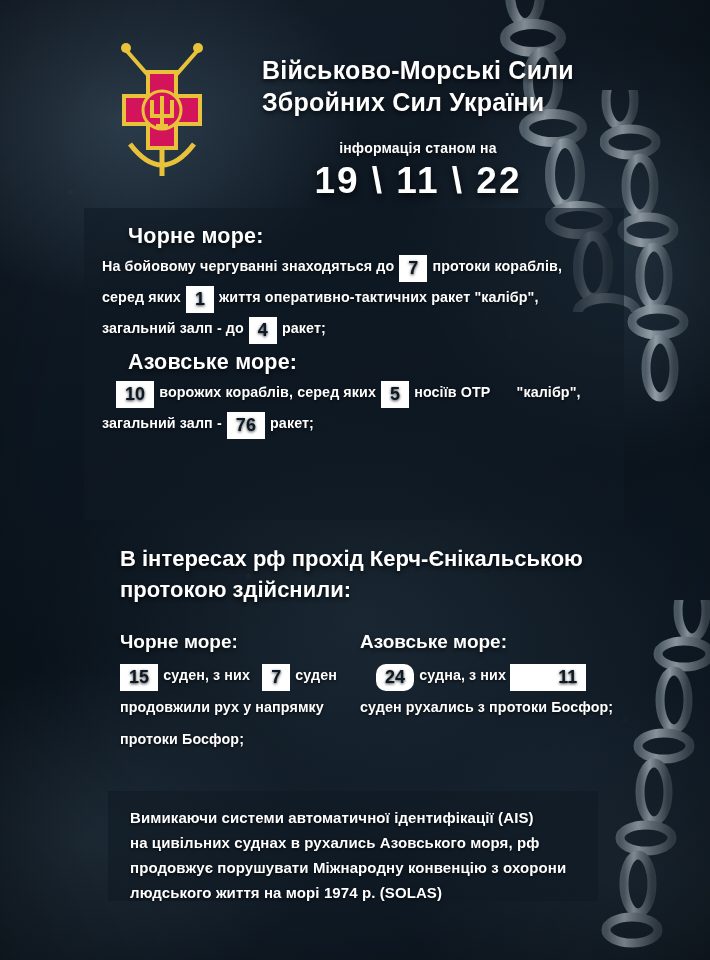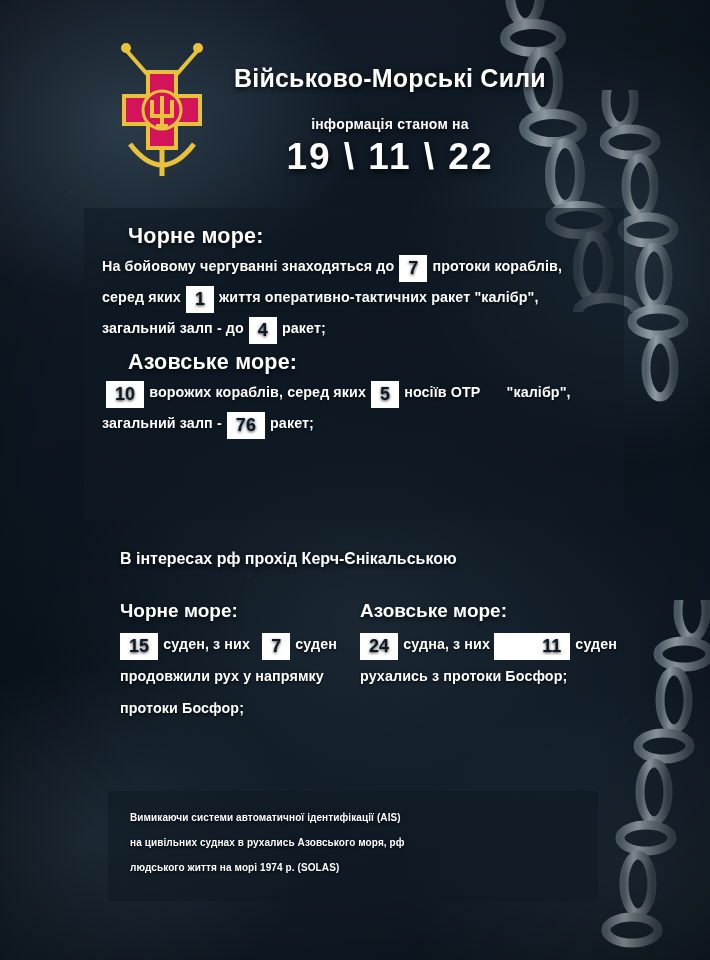--- a/index.html
+++ b/index.html
@@ -48,22 +48,22 @@
 
   
   #content { position: absolute; inset: 0; }
 
   
   .header {
     position: absolute;
     top: 36px; left: 96px;
     width: 580px;
     display: flex;
-    align-items: center;
-    gap: 6px;
+    align-items: flex-start;
+    gap: 34px;
   }
   .emblem { width: 132px; height: 150px; flex: none; }
   .header-text { padding-top: 18px; }
   .title-line {
     font-size: 25px;
     font-weight: bold;
     letter-spacing: .2px;
     line-height: 1.28;
     text-shadow: 0 2px 5px rgba(0,0,0,.8);
     white-space: nowrap;
@@ -132,21 +132,21 @@
     text-align: center;
   }
 
   
   #mid {
     position: absolute;
     left: 120px; top: 543px;
     width: 500px;
   }
   .mid-lead {
-    font-size: 16px;
+    font-size: 22px;
     font-weight: bold;
     line-height: 31px;
     text-shadow: 0 2px 4px rgba(0,0,0,.8);
   }
   .columns {
     margin-top: 26px;
     display: flex;
     gap: 0;
   }
   .col { width: 240px; }
@@ -154,21 +154,21 @@
   .col-title {
     font-size: 19px;
     font-weight: bold;
     margin-bottom: 6px;
     text-shadow: 0 2px 4px rgba(0,0,0,.7);
   }
   .col .para { line-height: 32px; }
 
   
   .solas-line {
-    font-size: 10px;
+    font-size: 15px;
     font-weight: bold;
     line-height: 25px;
     letter-spacing: .1px;
     text-shadow: 0 1px 3px rgba(0,0,0,.8);
   }
 </style>
 </head>
 <body>
 
 <div id="bg">
@@ -256,66 +256,69 @@
           <rect x="64" y="60" width="4" height="30"></rect>
           <rect x="54" y="64" width="4" height="17"></rect>
           <rect x="74" y="64" width="4" height="17"></rect>
           <rect x="54" y="78" width="24" height="4"></rect>
           <rect x="60" y="88" width="12" height="4"></rect>
         </g>
       </svg>
     </div>
     <div class="header-text">
       <div class="title-line">Військово-Морські Сили</div>
+      <div class="title-line">Збройних Сил України</div>
       <div class="subtitle">інформація станом на</div>
       <div class="date">19 \ 11 \ 22</div>
     </div>
   </div>
 
   <div class="panel" id="panel-seas">
 
     <div class="sea-heading first">Чорне море:</div>
     <div class="para">
       <span>На бойовому чергуванні знаходяться до</span><span class="num">7</span><span>протоки</span>
       <span>кораблів, серед яких</span><span class="num">1</span><span>життя оперативно-тактичних</span>
       <span>ракет "калібр", загальний залп -  до</span><span class="num">4</span><span>ракет;</span>
     </div>
 
     <div class="sea-heading" style="margin-top:6px;">Азовське море:</div>
 
     <div class="para">
-      <span class="num" style="margin-left:4px;">10</span><span>ворожих кораблів, серед  яких</span><span class="num">5</span><span>носіїв ОТР</span>
+      <span class="num" style="margin-left:14px;">10</span><span>ворожих кораблів, серед  яких</span><span class="num">5</span><span>носіїв ОТР</span>
       <span style="margin-left:22px;">"калібр", загальний залп -</span><span class="num">76</span><span>ракет;</span>
     </div>
   </div>
 
   <div id="mid">
     <div class="mid-lead">В інтересах рф прохід Керч-Єнікальською</div>
+    <div class="mid-lead">протокою здійснили:</div>
 
     <div class="columns">
       <div class="col">
         <div class="col-title">Чорне море:</div>
         <div class="para">
           <span class="num" style="margin-left:0;">15</span><span>суден, з них</span>
           <span class="num" style="margin-left:8px;">7</span><span>суден продовжили</span>
           <span>рух у напрямку протоки</span>
           <span>Босфор;</span>
         </div>
       </div>
 
       <div class="col right">
         <div class="col-title">Азовське море:</div>
         <div class="para">
-          <span class="num" style="margin-left:0;">24</span><span>судна, з них</span>
+          <span class="num" style="margin-left:16px;border-radius:10px;">24</span><span>судна, з них</span>
           <span class="num" style="margin-left:0;padding-left:48px;">11</span><span>суден рухались з протоки</span>
           <span>Босфор;</span>
         </div>
       </div>
     </div>
   </div>
 
   <div class="panel" id="panel-solas">
     <div class="solas-line">Вимикаючи системи автоматичної ідентифікації (AIS)</div>
     <div class="solas-line">на цивільних суднах в рухались Азовського моря, рф</div>
+    <div class="solas-line">продовжує порушувати Міжнародну конвенцію з охорони</div>
     <div class="solas-line">людського життя на морі 1974 р. (SOLAS)</div>
   </div>
 
 </div>
 
 </body></html>

